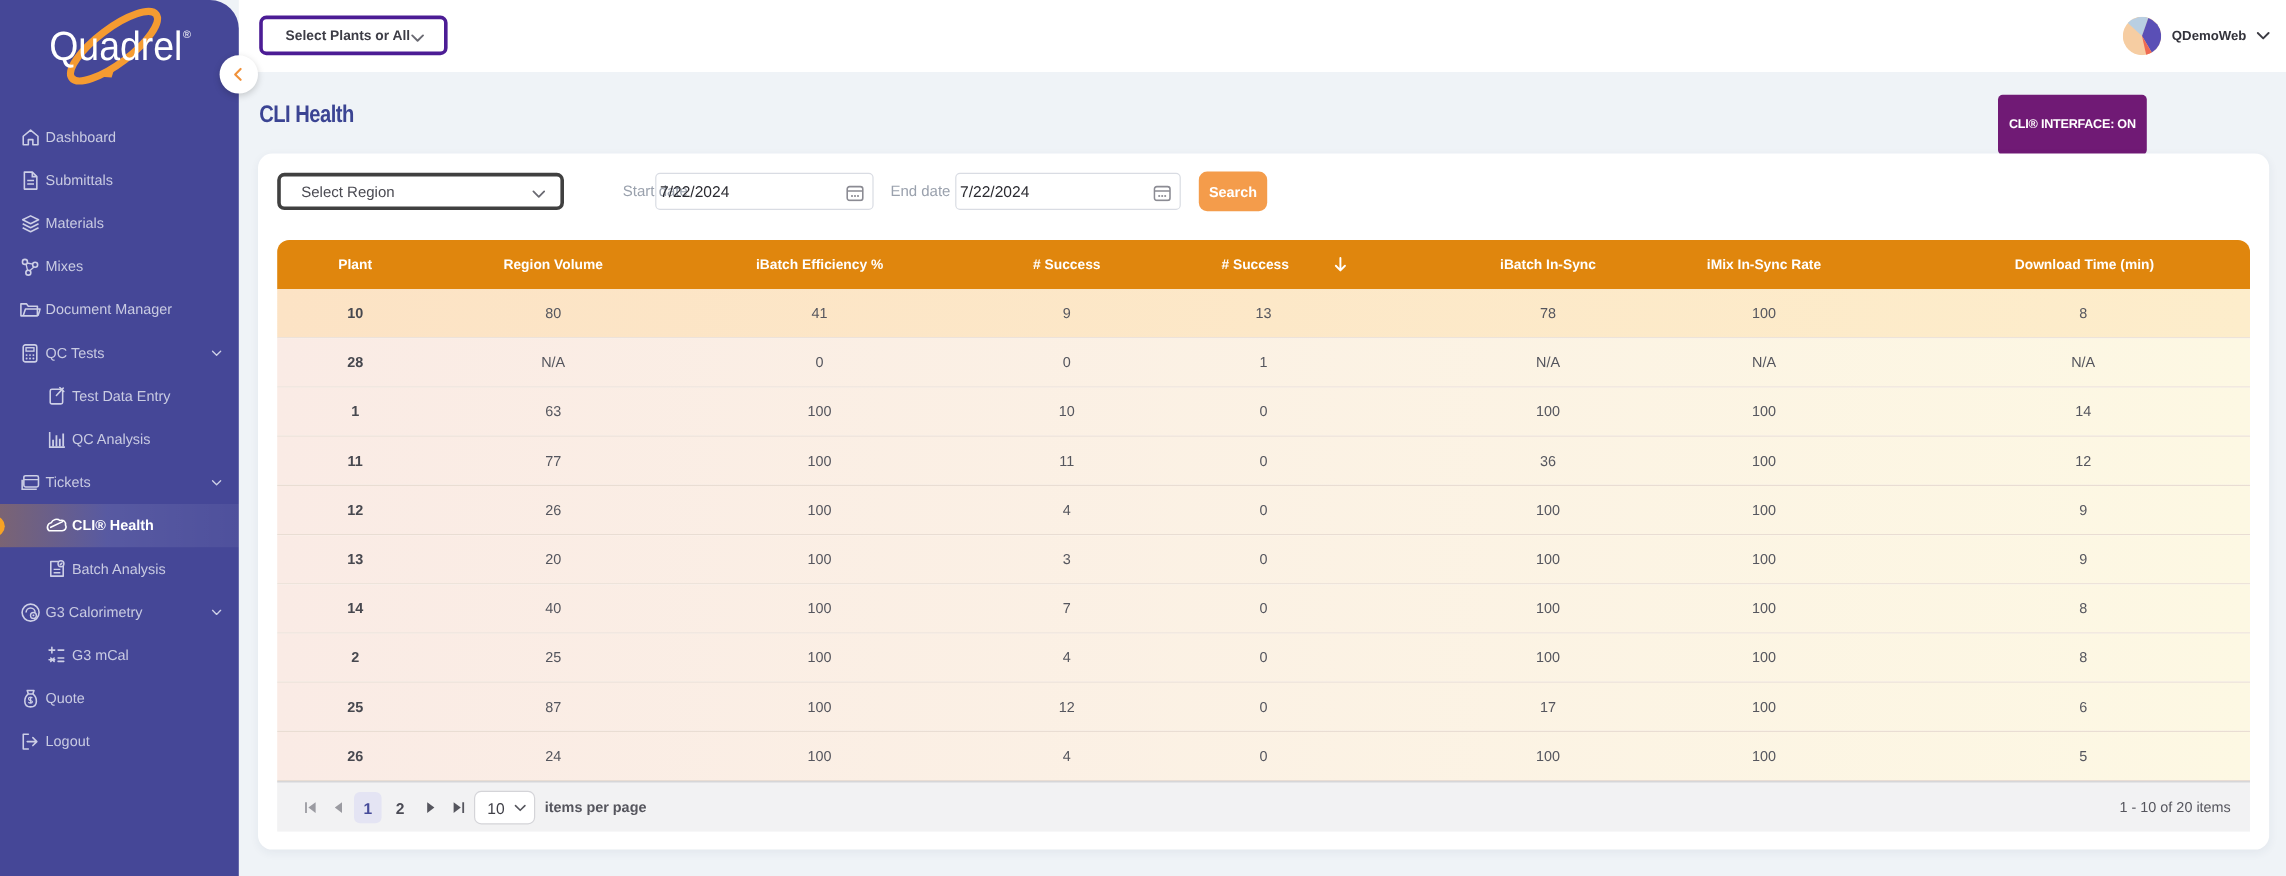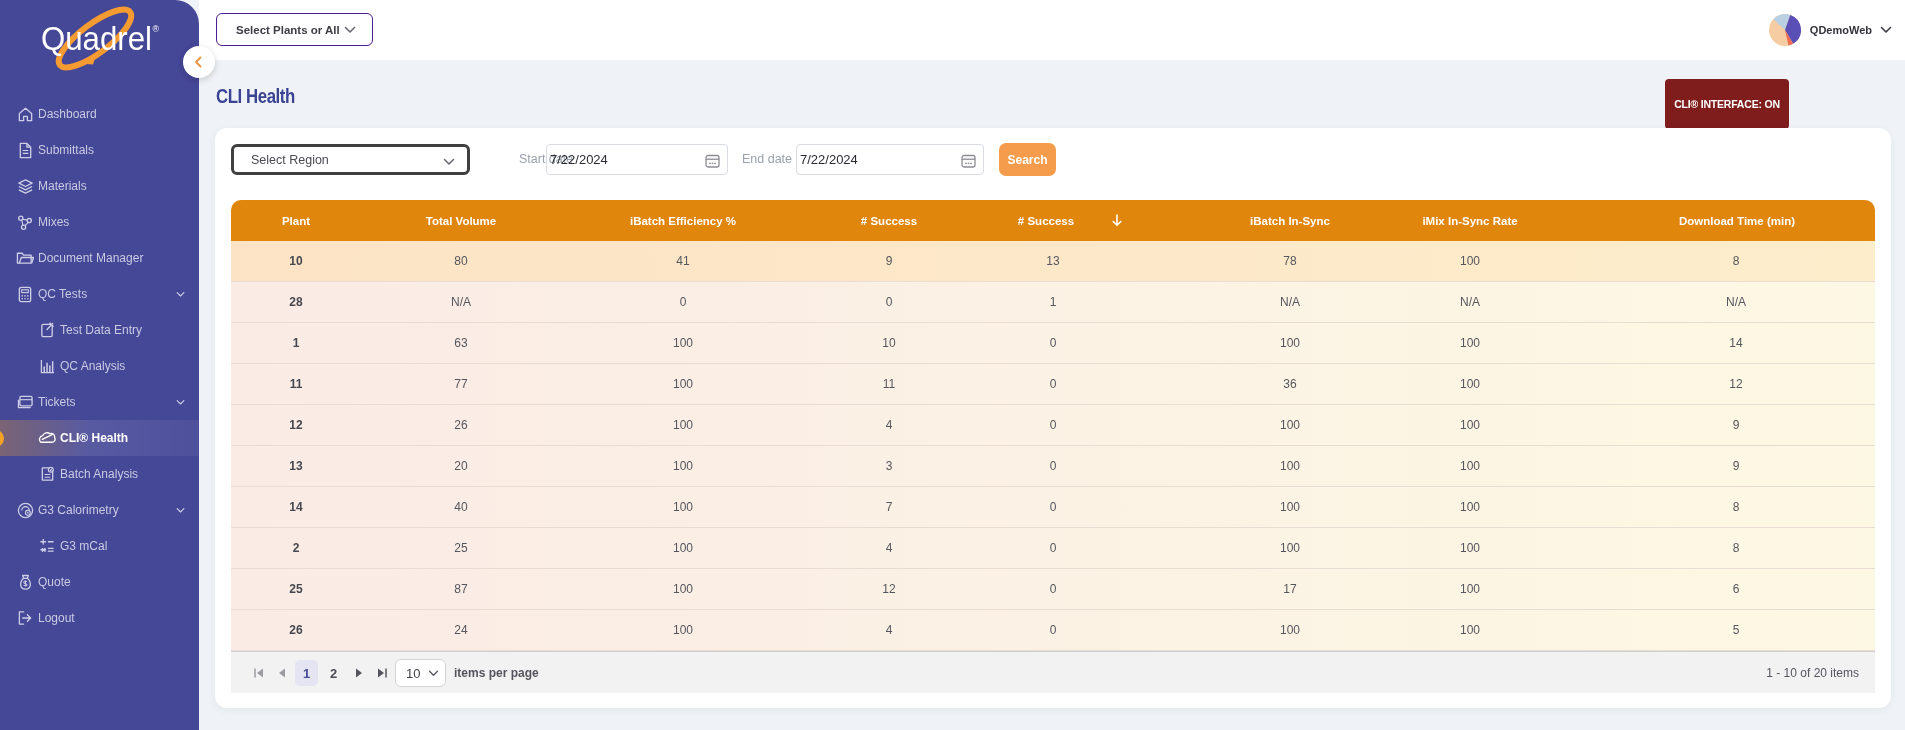--- a/index.html
+++ b/index.html
@@ -18,29 +18,29 @@
 .nav-item .chev { position:absolute; right:14px; top:50%; margin-top:-4px; width:9px; height:9px; }
 .nav-item.active { background:linear-gradient(90deg, rgba(245,166,35,0.30) 0%, rgba(255,255,255,0.10) 45%, rgba(255,255,255,0.05) 100%); color:#ffffff; font-weight:bold; }
 .nav-item.active::before { content:""; position:absolute; left:-13px; top:50%; margin-top:-8.5px; width:17px; height:17px; border-radius:50%; background:#f7a325; }
 .ic svg { display:block; }
 
 
 .toggle { position:absolute; left:183px; top:46px; width:32px; height:32px; border-radius:50%; background:#ffffff; box-shadow:0 2px 6px rgba(0,0,0,0.18); z-index:9; display:flex; align-items:center; justify-content:center; }
 
 
 .topbar { position:absolute; left:199px; top:0; right:0; height:60px; background:#ffffff; z-index:2; }
-.plants-dd { position:absolute; left:17px; top:13px; width:157px; height:33px; border:1px solid #4c1d95; border-radius:6px; background:#fff; display:flex; align-items:center; }
+.plants-dd { position:absolute; left:17px; top:13px; width:157px; height:33px; border:3px solid #4c1d95; border-radius:6px; background:#fff; display:flex; align-items:center; }
 .plants-dd span { margin-left:19px; font-size:11.5px; color:#3d3d46; font-weight:bold; }
 .user { position:absolute; right:13px; top:14px; display:flex; align-items:center; }
 .user .name { font-size:11px; color:#33333b; font-weight:bold; margin-left:9px; }
 
 
 .content { position:absolute; left:199px; top:60px; right:0; bottom:0; background:#eff3f7; z-index:1; }
 .page-title { position:absolute; left:17px; top:25px; font-size:20px; font-weight:bold; color:#3b4493; letter-spacing:-0.5px; transform:scaleX(0.84); transform-origin:left center; }
-.cli-btn { position:absolute; left:1466px; top:19px; width:124px; height:50px; background:#7f1d1d; border-radius:4px; color:#fff; font-size:10.5px; font-weight:bold; letter-spacing:-0.2px; display:flex; align-items:center; justify-content:center; white-space:nowrap; }
+.cli-btn { position:absolute; left:1466px; top:19px; width:124px; height:50px; background:#701a75; border-radius:4px; color:#fff; font-size:10.5px; font-weight:bold; letter-spacing:-0.2px; display:flex; align-items:center; justify-content:center; white-space:nowrap; }
 
 .card { position:absolute; left:16px; top:68px; width:1676px; height:580px; background:#ffffff; border-radius:12px; box-shadow:0 2px 8px rgba(40,50,80,0.06); }
 
 
 .f-region { position:absolute; left:16px; top:16px; width:239px; height:31px; border:3px solid #404040; border-radius:6px; display:flex; align-items:center; }
 .f-region span { margin-left:17px; font-size:12.5px; color:#4a4a52; }
 .f-label1 { position:absolute; left:272px; top:24px; font-size:12.5px; color:#9aa1ad;margin-left:32px; }
 .f-date1 { position:absolute; left:331px; top:16px; width:182px; height:31px; border:1px solid #d9dce3; border-radius:4px; }
 .f-label2 { position:absolute; left:527px; top:24px; font-size:12.5px; color:#9aa1ad; }
 .f-date2 { position:absolute; left:581px; top:16px; width:188px; height:31px; border:1px solid #d9dce3; border-radius:4px; }
@@ -125,21 +125,21 @@
           <circle cx="5" cy="10.3" r="0.9" fill="#8b8b93"></circle>
           <circle cx="7.5" cy="10.3" r="0.9" fill="#8b8b93"></circle>
           <circle cx="10" cy="10.3" r="0.9" fill="#8b8b93"></circle>
         </svg>
     </div>
     <div class="f-search">Search</div>
 
     <div class="tbl">
       <div class="thead">
         <div class="th c1">Plant</div>
-        <div class="th c2">Total Volume</div>
+        <div class="th c2">Region Volume</div>
         <div class="th c3">iBatch Efficiency %</div>
         <div class="th c4"># Success</div>
         <div class="th c5" style="padding-right:14px;"># Success</div>
         <div class="th" style="left:881px;width:10px;">
             <svg width="10" height="13" viewBox="0 0 10 13" style="overflow:visible">
               <path d="M5 1 V11 M1.2 7.5 L5 11.3 L8.8 7.5" fill="none" stroke="#ffffff" stroke-width="1.6" stroke-linecap="round" stroke-linejoin="round"></path>
             </svg>
           </div>
         <div class="th c6">iBatch In-Sync</div>
         <div class="th c7">iMix In-Sync Rate</div>

